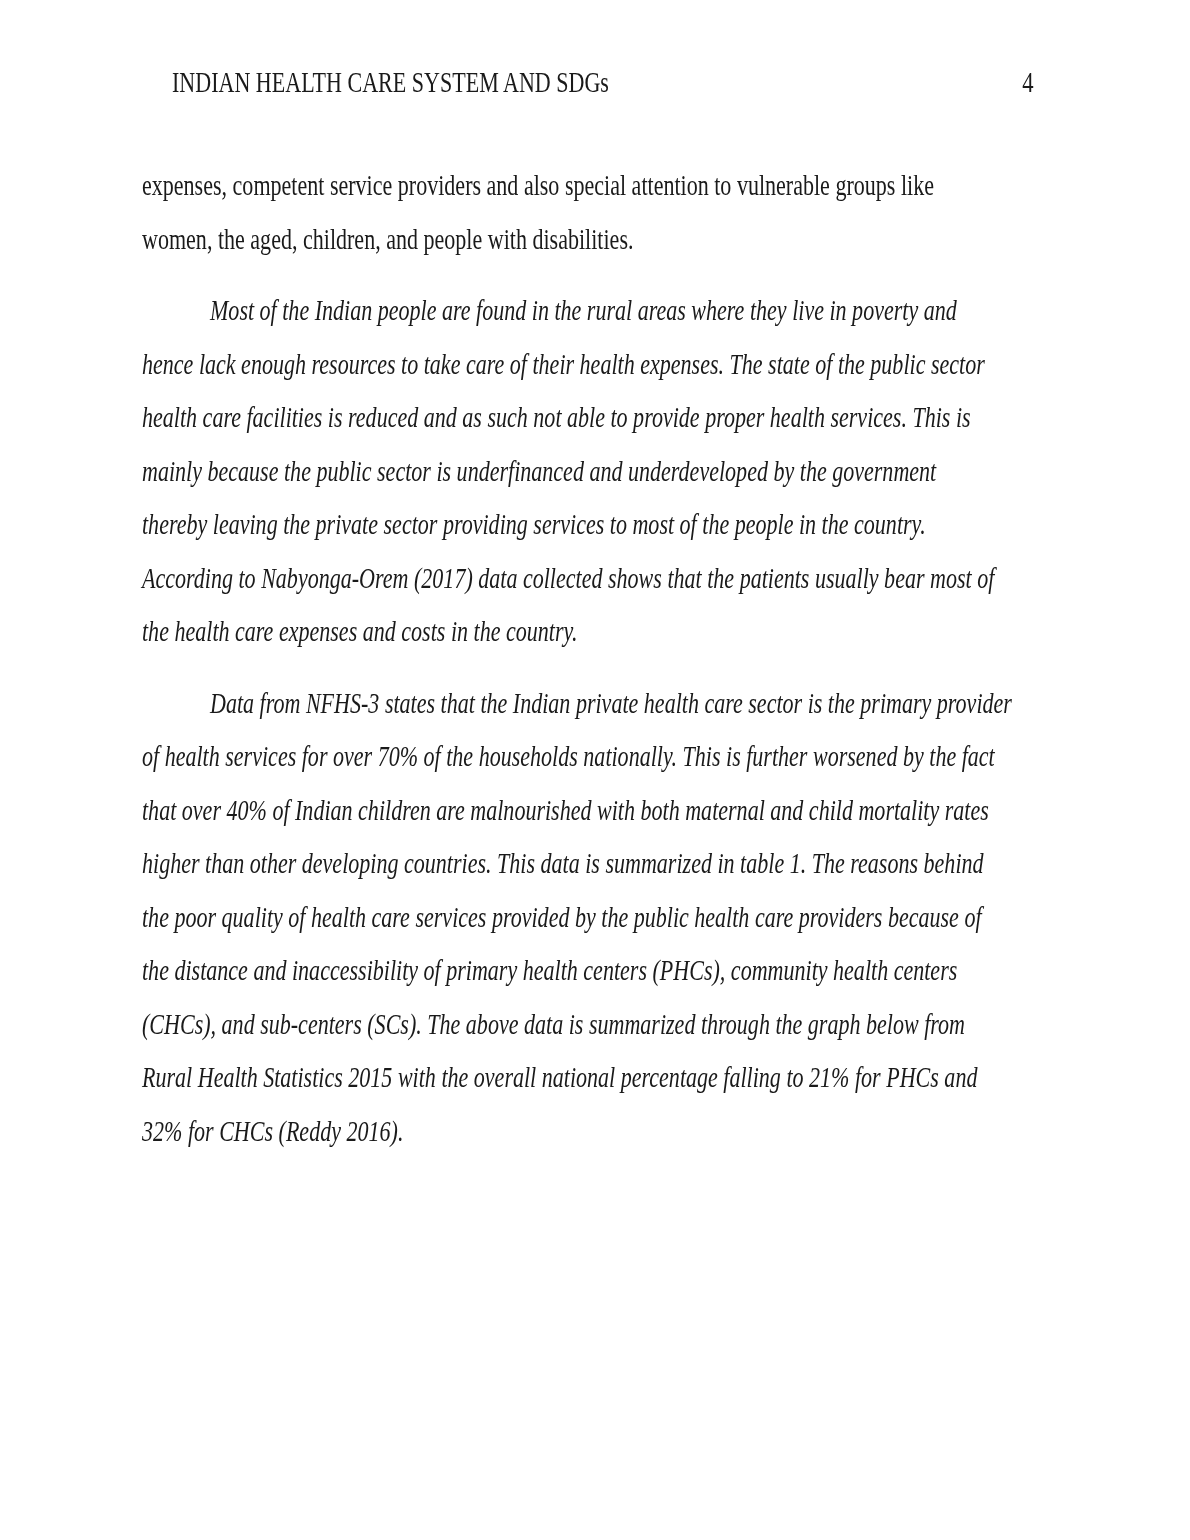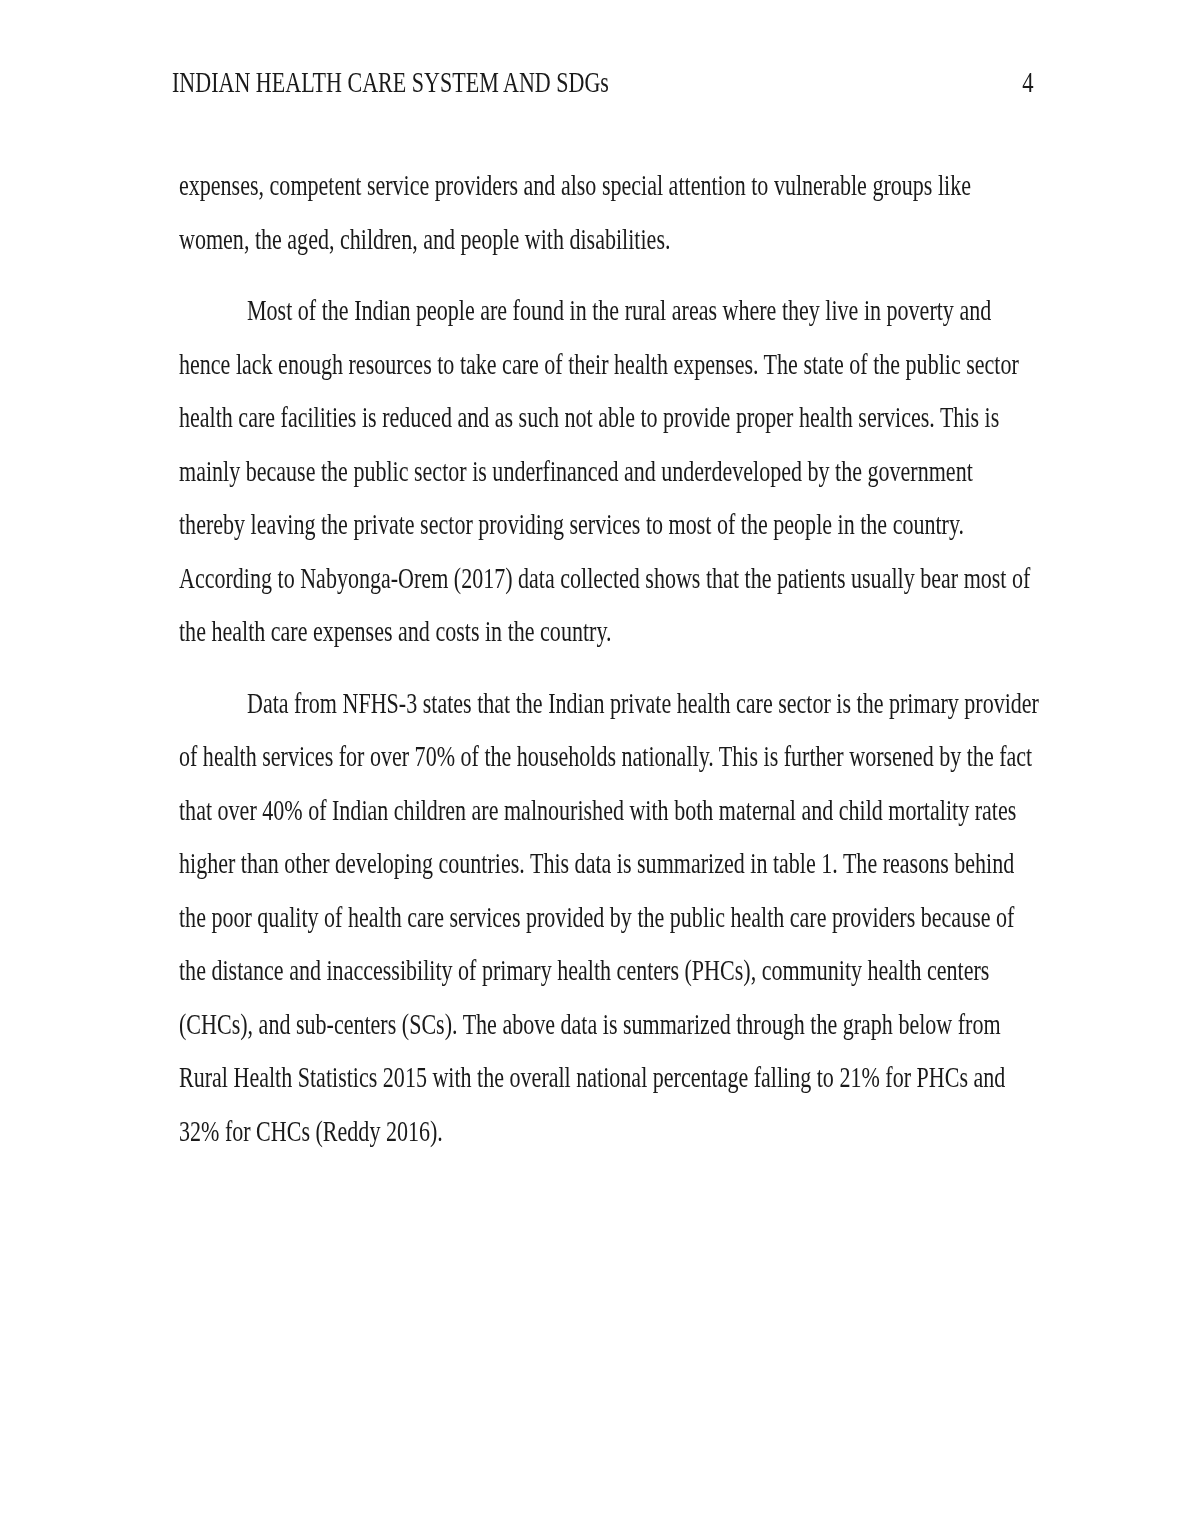--- a/index.html
+++ b/index.html
@@ -37,27 +37,27 @@
     display: inline-block;
     transform: scaleX(0.78);
     transform-origin: 100% 50%;
   }
   .body-text {
     position: absolute;
     top: 159px;
     left: 142px;
     right: 0;
     font-size: 29px;
-    margin-left: 37px;
   }
   .paragraph {
     margin: 0;
   }
   .paragraph + .paragraph {
     margin-top: 18px;
+    font-style: italic;
   }
   .line {
     display: block;
     height: 53.5px;
     line-height: 53.5px;
     white-space: nowrap;
     transform: scaleX(0.76);
     transform-origin: 0 50%;
   }
   .line.indent {

